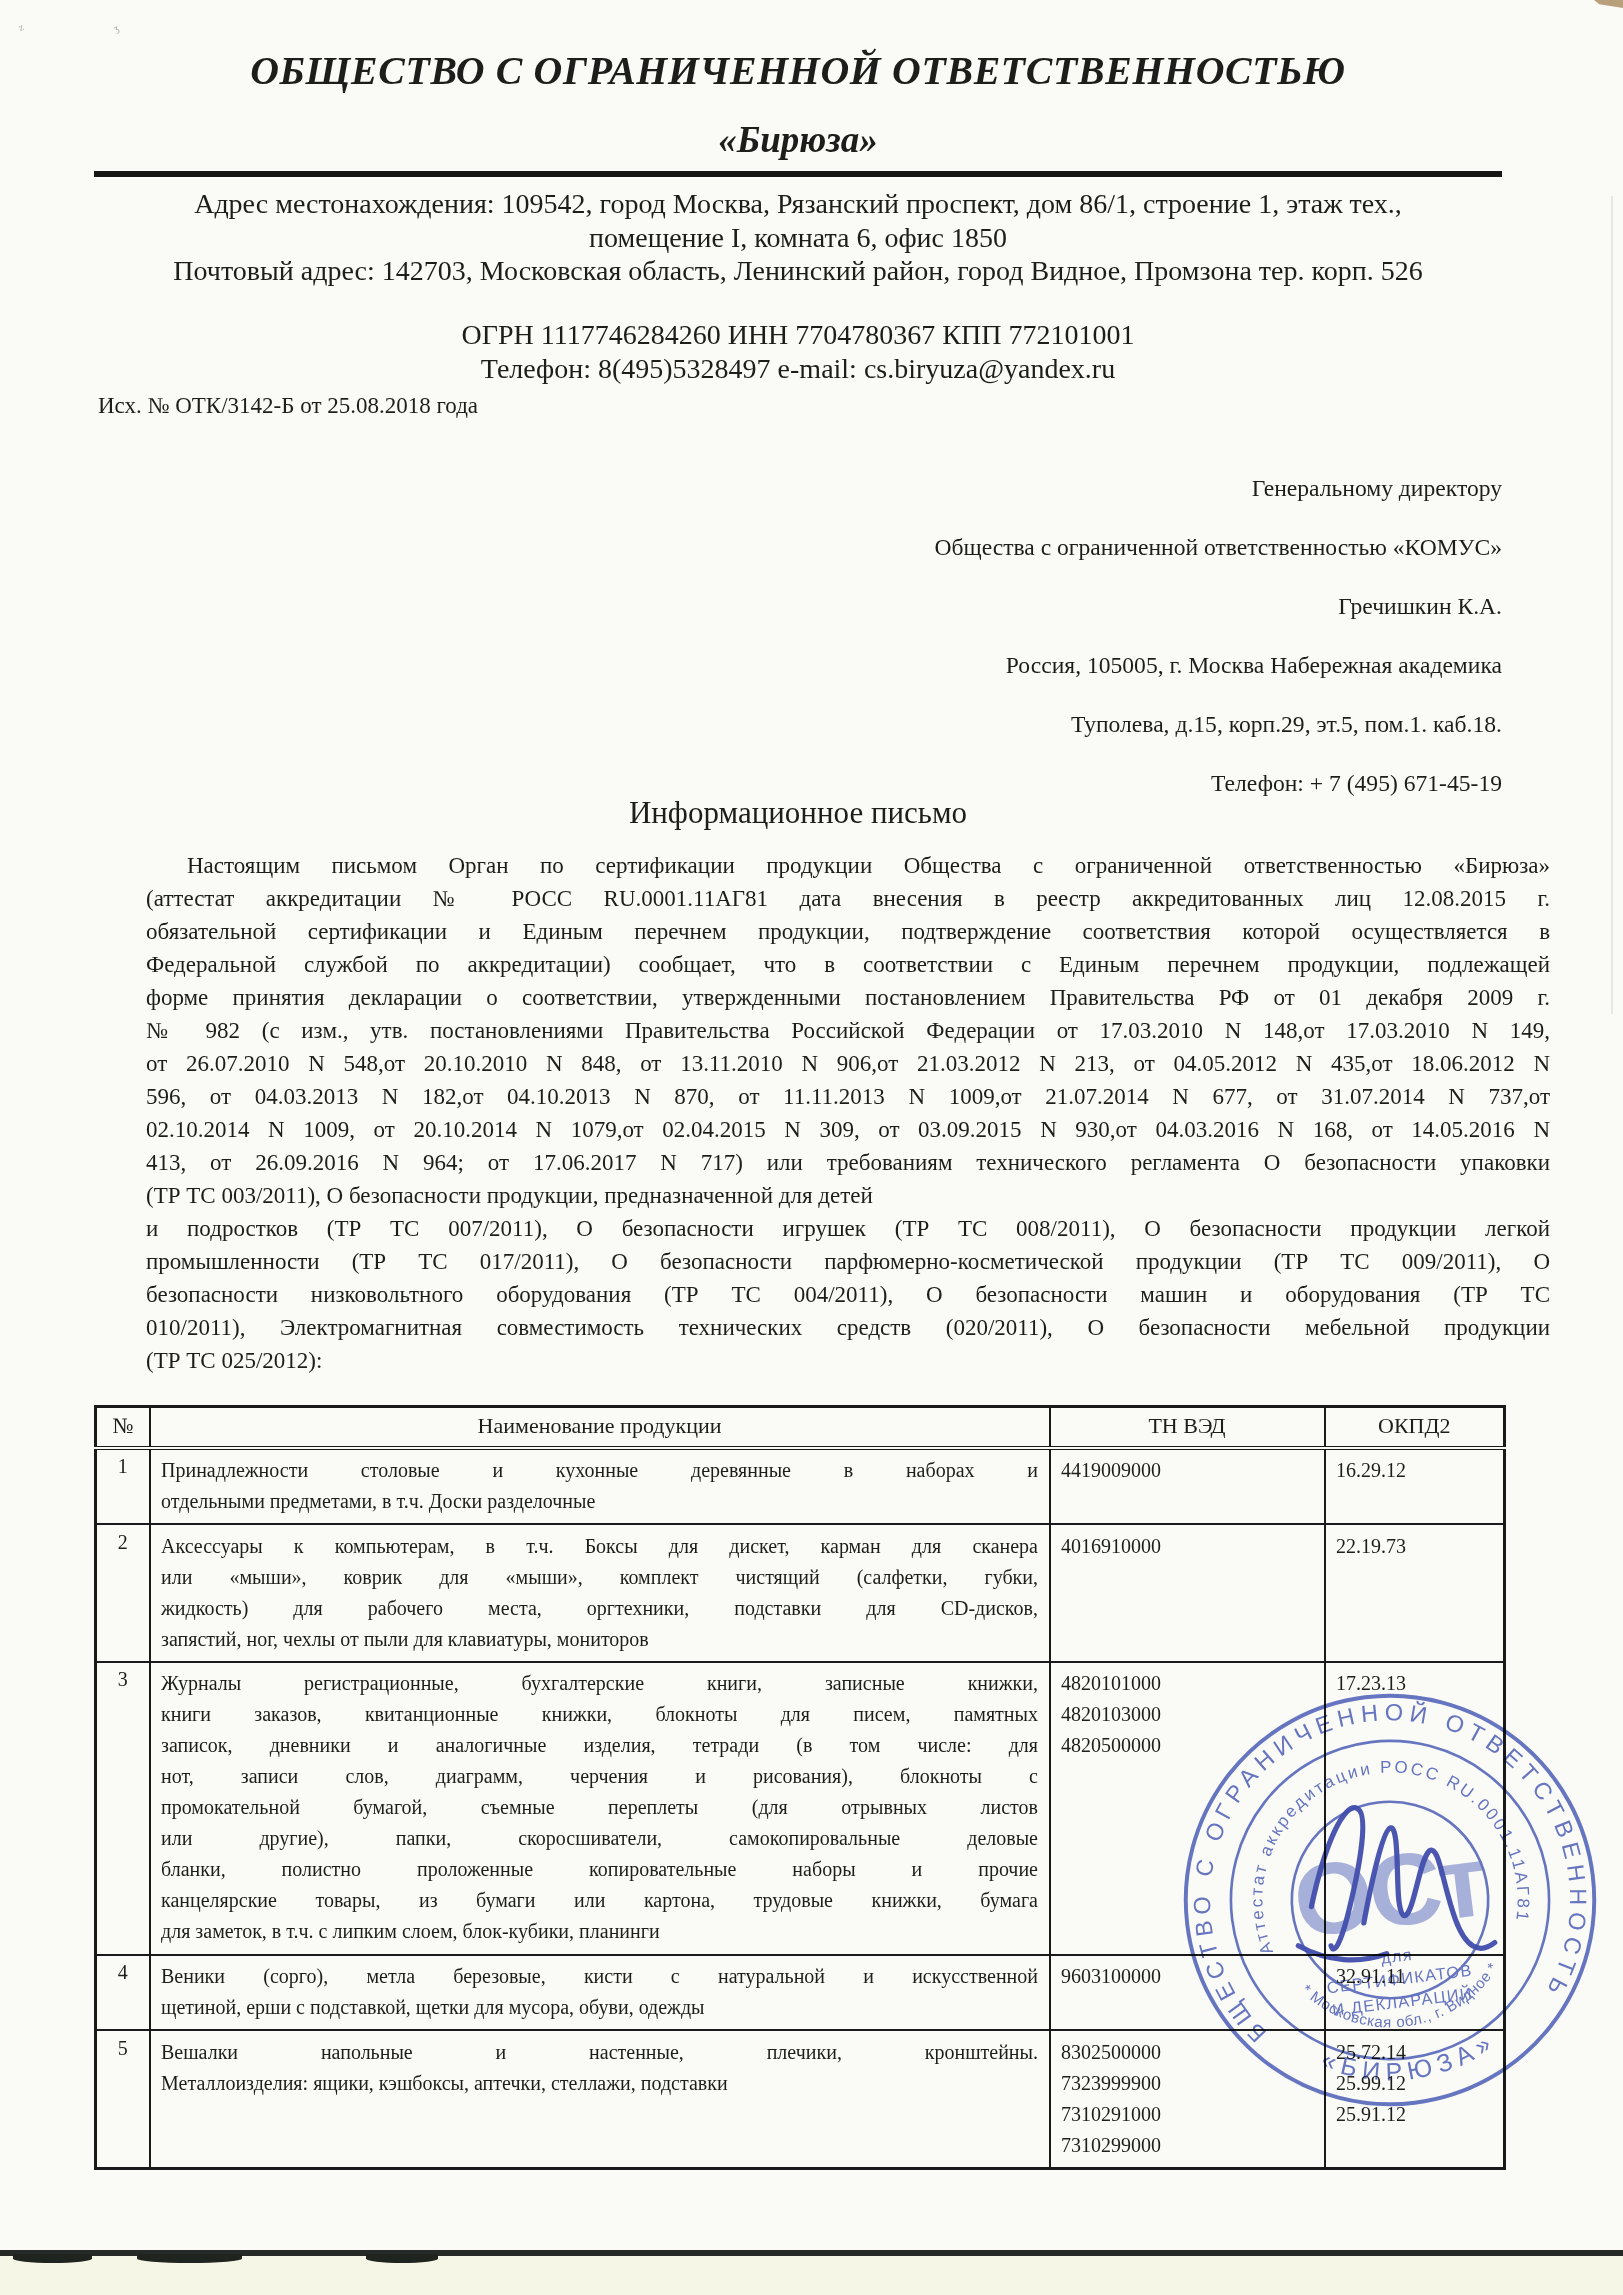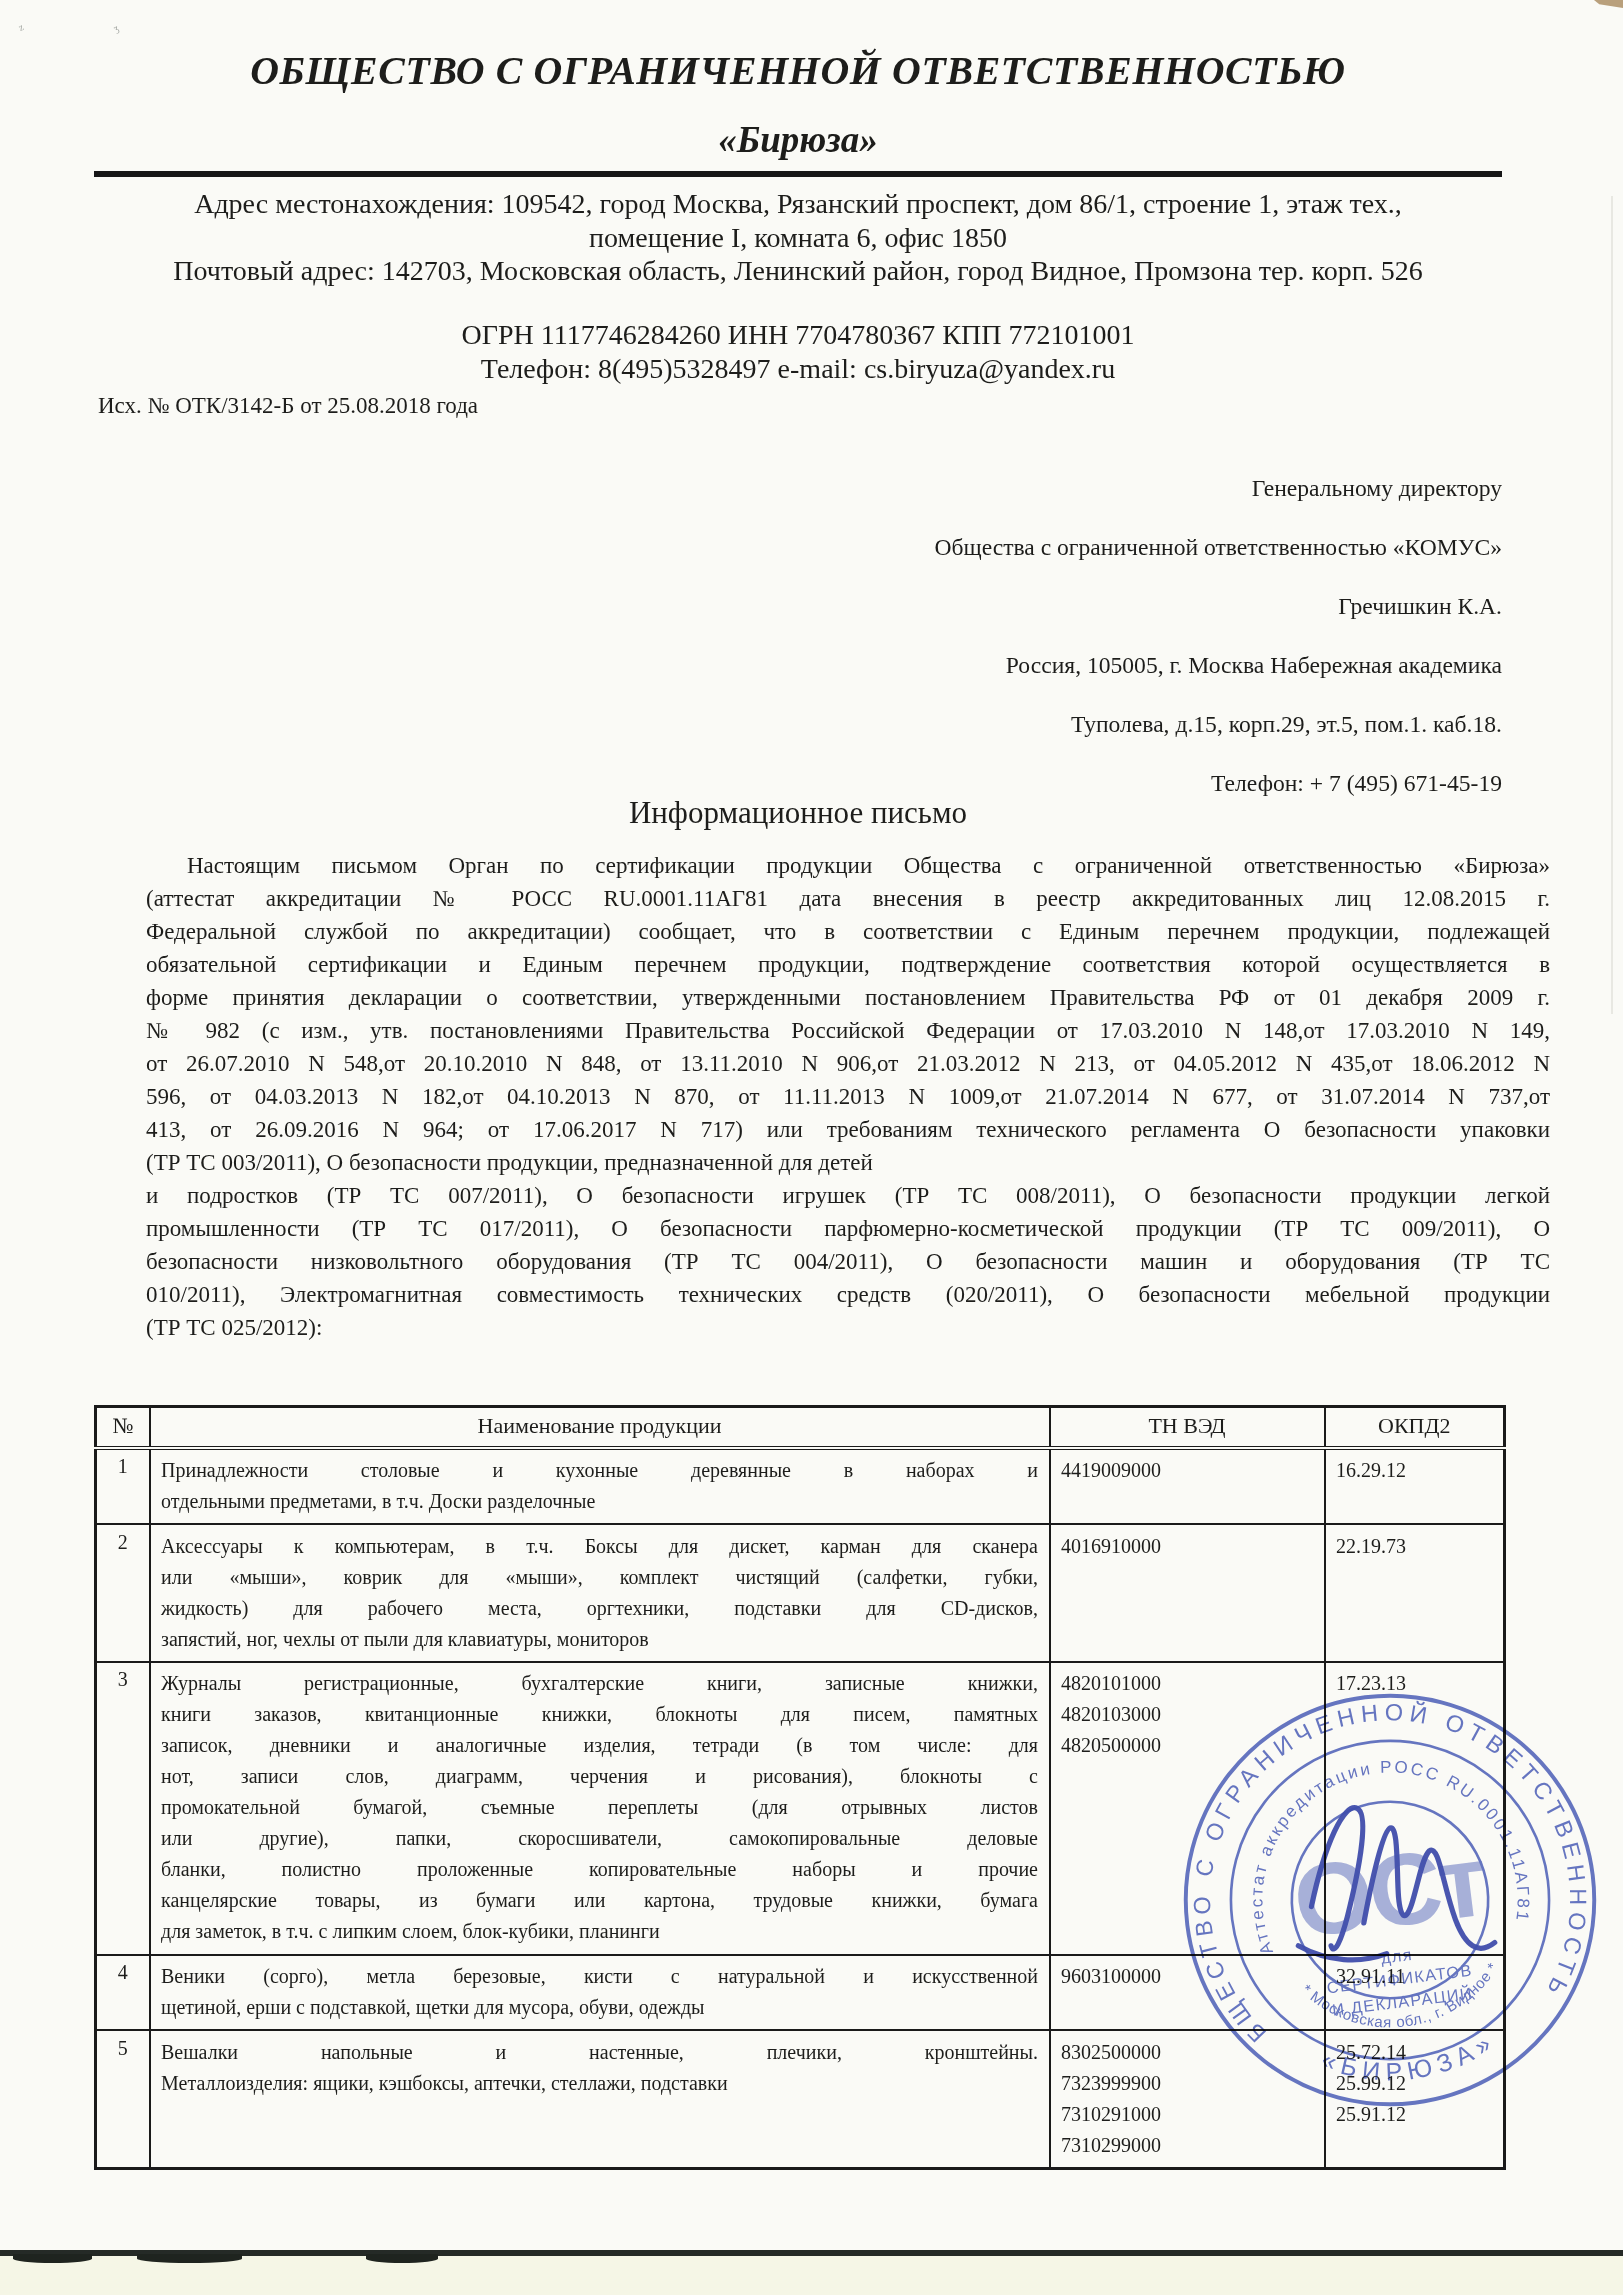--- a/index.html
+++ b/index.html
@@ -90,26 +90,27 @@
       <div class="line">Туполева, д.15, корп.29, эт.5, пом.1. каб.18.</div>
       <div class="line last">Телефон: + 7 (495) 671-45-19</div>
     </div>
 
   <div class="letter-title">Информационное письмо</div>
 
   <div class="body-text">
     <div class="para-1" data-justify="true">
         <div class="line">Настоящим письмом Орган по сертификации продукции Общества с ограниченной ответственностью «Бирюза»</div>
         <div class="line">(аттестат аккредитации № РОСС RU.0001.11АГ81 дата внесения в реестр аккредитованных лиц  12.08.2015 г.</div>
+        <div class="line">обязательной сертификации и Единым перечнем продукции, подтверждение соответствия которой осуществляется в</div>
         <div class="line">Федеральной службой по аккредитации) сообщает, что в соответствии с Единым перечнем продукции, подлежащей</div>
-        <div class="line">обязательной сертификации и Единым перечнем продукции, подтверждение соответствия которой осуществляется в</div>
         <div class="line">форме принятия декларации о соответствии, утвержденными постановлением Правительства РФ от 01 декабря 2009 г.</div>
         <div class="line">№ 982 (с изм., утв. постановлениями Правительства Российской Федерации от 17.03.2010 N 148,от 17.03.2010 N 149,</div>
         <div class="line">от 26.07.2010 N 548,от 20.10.2010 N 848, от 13.11.2010 N 906,от 21.03.2012 N 213, от 04.05.2012 N 435,от 18.06.2012 N</div>
         <div class="line">596, от 04.03.2013 N 182,от 04.10.2013 N 870, от 11.11.2013 N 1009,от 21.07.2014 N 677, от 31.07.2014 N 737,от</div>
+        <div class="line">02.10.2014 N 1009, от 20.10.2014 N 1079,от 02.04.2015 N 309, от 03.09.2015 N 930,от 04.03.2016 N 168, от 14.05.2016 N</div>
         <div class="line">413, от 26.09.2016 N 964; от 17.06.2017 N 717) или требованиям технического регламента О безопасности упаковки</div>
         <div class="line last">(ТР ТС 003/2011), О безопасности продукции, предназначенной для детей</div>
       </div>
     <div class="para-2" data-justify="true">
         <div class="line">и подростков (ТР ТС 007/2011), О безопасности игрушек (ТР ТС 008/2011), О безопасности продукции легкой</div>
         <div class="line">промышленности (ТР ТС 017/2011), О безопасности парфюмерно-косметической продукции (ТР ТС 009/2011), О</div>
         <div class="line">безопасности низковольтного оборудования (ТР ТС 004/2011), О безопасности машин и оборудования (ТР ТС</div>
         <div class="line">010/2011), Электромагнитная совместимость технических средств (020/2011), О безопасности мебельной продукции</div>
         <div class="line last">(ТР ТС 025/2012):</div>
       </div>

